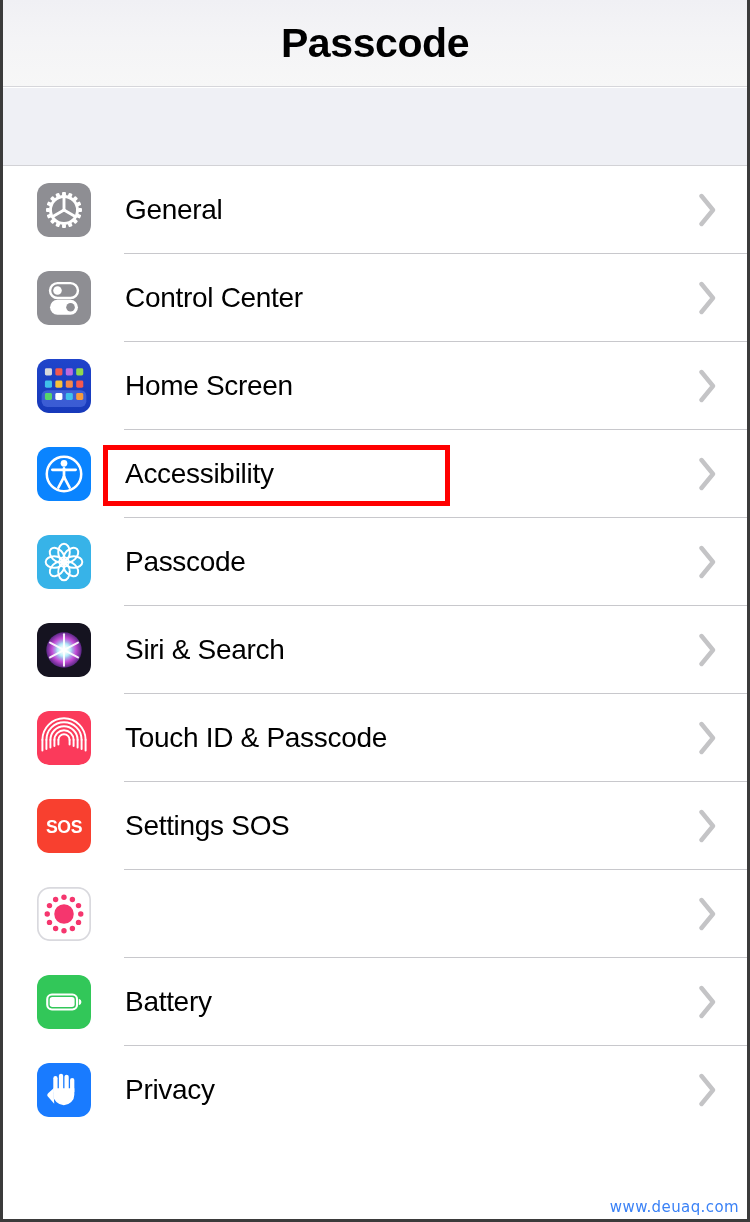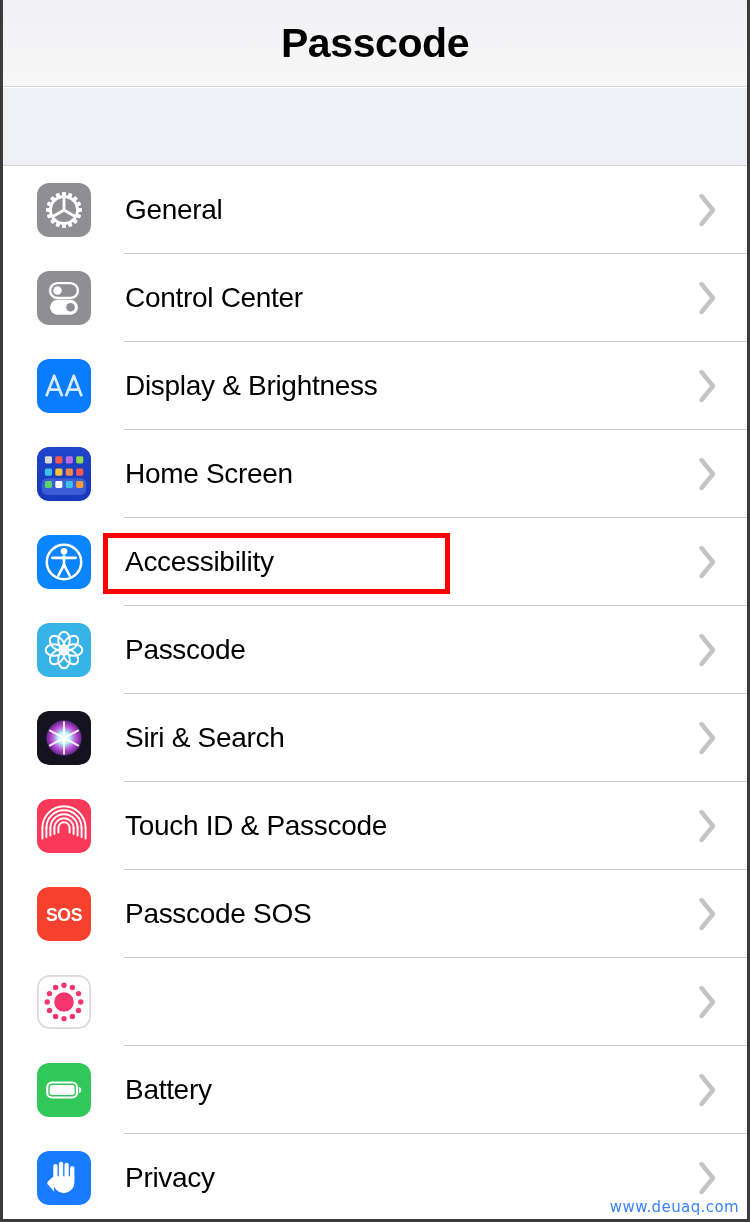--- a/index.html
+++ b/index.html
@@ -194,37 +194,20 @@
             <rect width="58" height="58" rx="13" fill="#8e8e93"></rect>
     <g>
       <rect x="14" y="13" width="30" height="16" rx="8" fill="none" stroke="#ffffff" stroke-width="2.6"></rect>
       <circle cx="22" cy="21" r="4.6" fill="#ffffff"></circle>
       <rect x="14" y="31" width="30" height="16" rx="8" fill="#ffffff"></rect>
       <circle cx="36" cy="39" r="4.6" fill="#8e8e93"></circle>
     </g>
           </svg>
         </div>
         <div class="row-label">Control Center</div>
-        <div class="chevron">
-          <svg viewBox="0 0 20 34">
-            <path d="M3.5 3 L15 17 L3.5 31" fill="none" stroke="#c4c4c6" stroke-width="4.4" stroke-linecap="round" stroke-linejoin="round"></path>
-          </svg>
-        </div>
-      </div>
-      <div class="row">
-        <div class="icon">
-          <svg viewBox="0 0 58 58">
-            <rect width="58" height="58" rx="13" fill="#0a7cff"></rect>
-    <g fill="none" stroke="#d6eaff" stroke-width="2.9" stroke-linejoin="round">
-      <path d="M10 40 L18.5 18 L27 40 M13.4 33 H23.6"></path>
-      <path d="M31 40 L39.5 18 L48 40 M34.4 33 H44.6"></path>
-    </g>
-          </svg>
-        </div>
-        <div class="row-label">Display &amp; Brightness</div>
         <div class="chevron">
           <svg viewBox="0 0 20 34">
             <path d="M3.5 3 L15 17 L3.5 31" fill="none" stroke="#c4c4c6" stroke-width="4.4" stroke-linecap="round" stroke-linejoin="round"></path>
           </svg>
         </div>
       </div>
       <div class="row">
         <div class="icon">
           <svg viewBox="0 0 58 58">
             <rect width="58" height="58" rx="13" fill="#1a3fc4"></rect>
@@ -361,21 +344,21 @@
           </svg>
         </div>
       </div>
       <div class="row">
         <div class="icon">
           <svg viewBox="0 0 58 58">
             <rect width="58" height="58" rx="13" fill="#f8402f"></rect>
     <text x="29" y="37" text-anchor="middle" font-family="Liberation Sans, sans-serif" font-size="19" font-weight="bold" fill="#ffffff" letter-spacing="-0.5">SOS</text>
           </svg>
         </div>
-        <div class="row-label">Passcode SOS</div>
+        <div class="row-label">Settings SOS</div>
         <div class="chevron">
           <svg viewBox="0 0 20 34">
             <path d="M3.5 3 L15 17 L3.5 31" fill="none" stroke="#c4c4c6" stroke-width="4.4" stroke-linecap="round" stroke-linejoin="round"></path>
           </svg>
         </div>
       </div>
       <div class="row">
         <div class="icon">
           <svg viewBox="0 0 58 58">
       <rect x="0.9" y="0.9" width="56.2" height="56.2" rx="13" fill="#ffffff" stroke="#d9d9de" stroke-width="1.8"></rect>

